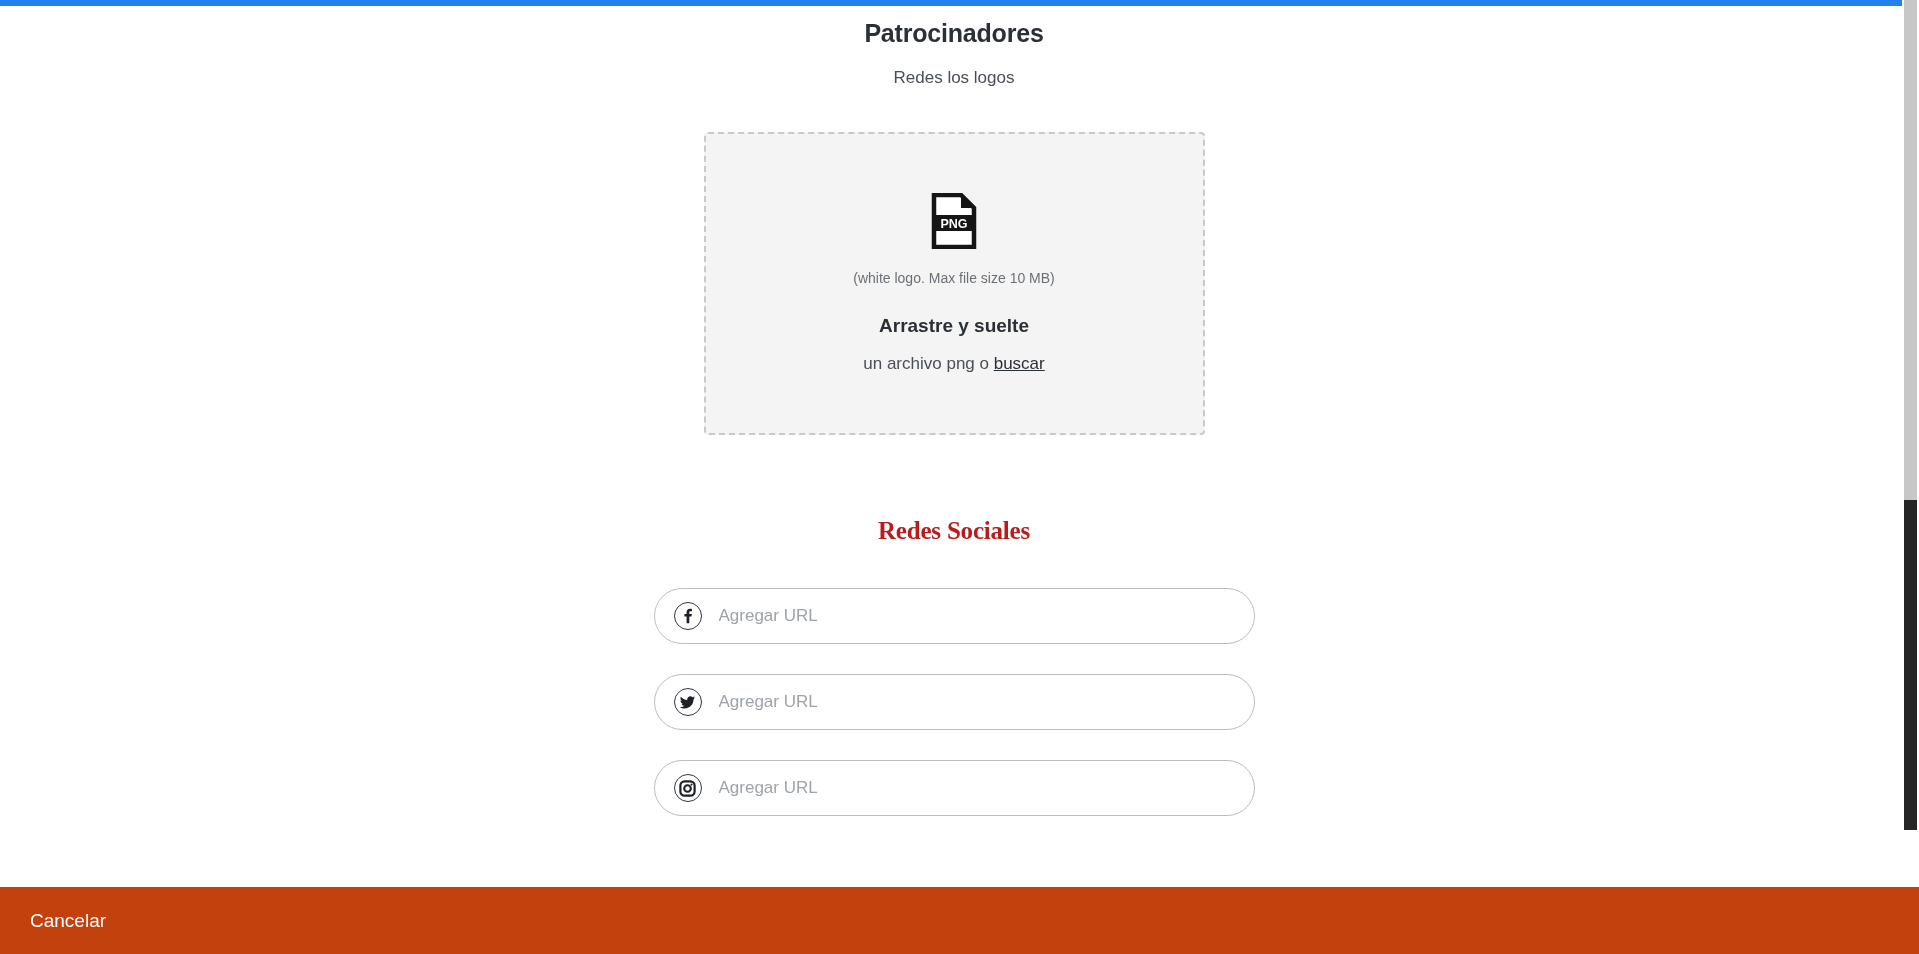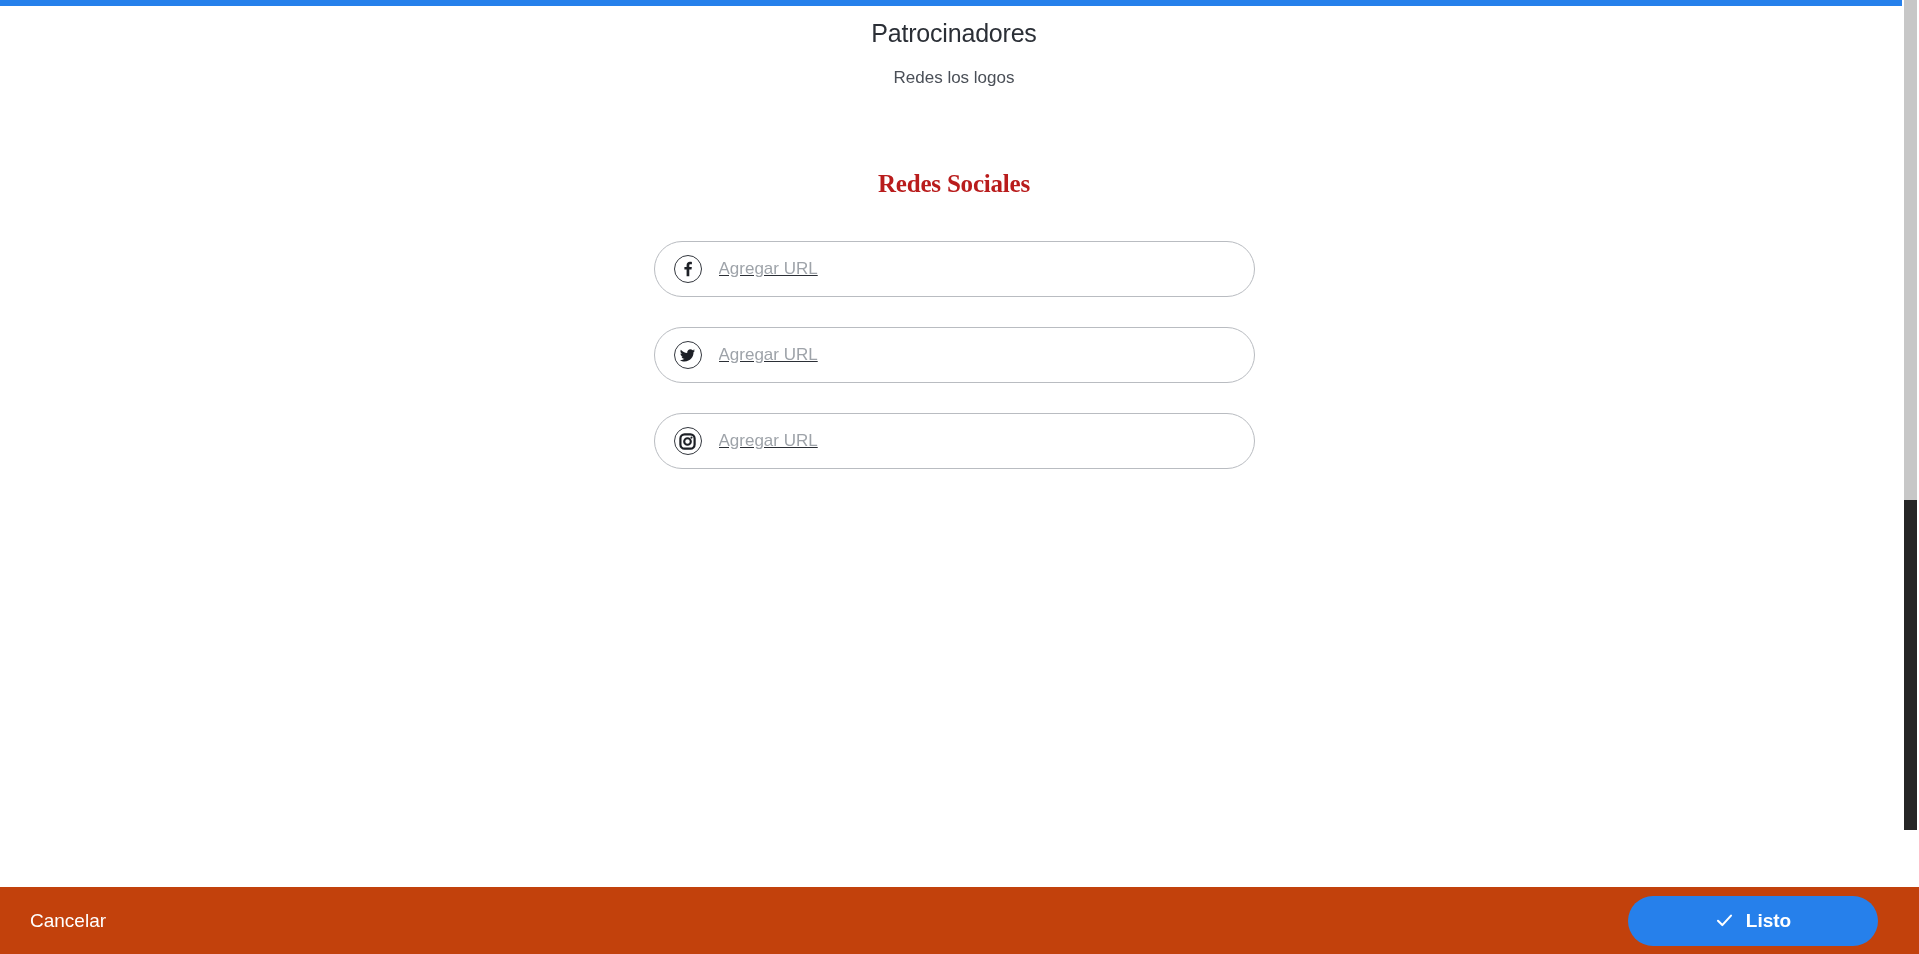--- a/index.html
+++ b/index.html
@@ -42,21 +42,21 @@
     width: 100%;
     padding-top: 18px;
     display: flex;
     flex-direction: column;
     align-items: center;
   }
 
   
   .section-title {
     font-size: 25px;
-    font-weight: 400;
+    font-weight: 700;
     color: #2b2f36;
     letter-spacing: -0.2px;
     text-align: left;
     line-height: 1.2;
   }
 
   .section-subtitle {
     margin-top: 20px;
     font-size: 17px;
     font-weight: 400;
@@ -131,21 +131,20 @@
     font-family: Liberation Serif, serif;
   }
 
   .social-list {
     margin-top: 43px;
     display: flex;
     flex-direction: column;
     align-items: center;
     gap: 30px;
     width: 100%;
-    text-decoration: underline;
   }
 
   .social-row {
     width: 601px;
     height: 56px;
     border: 1px solid #b9bcc1;
     border-radius: 28px;
     background: #ffffff;
     display: flex;
     align-items: center;
@@ -268,20 +267,40 @@
 
 <div class="top-accent"></div>
 
 <div class="viewport">
   <div class="content">
 
     <h1 class="section-title">Patrocinadores</h1>
 
     <p class="section-subtitle">Redes los logos</p>
 
+    <div class="dropzone-wrap">
+      <div class="dropzone">
+
+        <svg class="png-icon" viewBox="0 0 46 56" aria-hidden="true">
+          <path d="M3 2 H30 L43 15 V54 H3 Z" fill="#ffffff" stroke="#151515" stroke-width="4.5" stroke-linejoin="miter"></path>
+          <path d="M30 2 L43 15 H30 Z" fill="#151515"></path>
+          <rect x="3" y="22" width="40" height="16" fill="#151515"></rect>
+          <text x="23" y="34.5" font-family="'Liberation Sans', sans-serif" font-size="12.5" font-weight="700" fill="#ffffff" text-anchor="middle">PNG</text>
+        </svg>
+
+        <div class="dz-note">(white logo. Max file size 10 MB)</div>
+
+        <div class="dz-main">Arrastre y suelte</div>
+
+        <div class="dz-sub">
+          <span>un archivo png o </span><a class="dz-browse" href="#">buscar</a>
+        </div>
+
+      </div>
+    </div>
 
     <h2 class="social-title">Redes Sociales</h2>
 
     <div class="social-list">
 
       <div class="social-row">
         <span class="social-badge">
           <svg width="16" height="16" viewBox="0 0 16 16" aria-hidden="true">
             <path d="M10.4 3.2h1.5V0.9C11.6 0.85 10.8 0.8 9.9 0.8 7.9 0.8 6.6 2 6.6 4.2v1.8H4.4v2.6h2.2v6.6h2.7V8.6h2.2l0.33-2.6H9.3V4.45c0-0.76 0.2-1.25 1.1-1.25z" fill="#1d2026"></path>
           </svg>
@@ -311,19 +330,13 @@
 
     </div>
 
     <div class="spacer-bottom"></div>
   </div>
 </div>
 
 <div class="footer">
   <button class="cancel-btn">Cancelar</button>
 
-  <button class="done-btn">
-    <svg class="check-icon" width="19" height="19" viewBox="0 0 19 19" aria-hidden="true">
-      <path d="M3 9.8 L7.3 14.1 L16 4.6" fill="none" stroke="#ffffff" stroke-width="2.1" stroke-linecap="round" stroke-linejoin="round"></path>
-    </svg>
-    <span>Listo</span>
-  </button>
 </div>
 
 </body></html>

